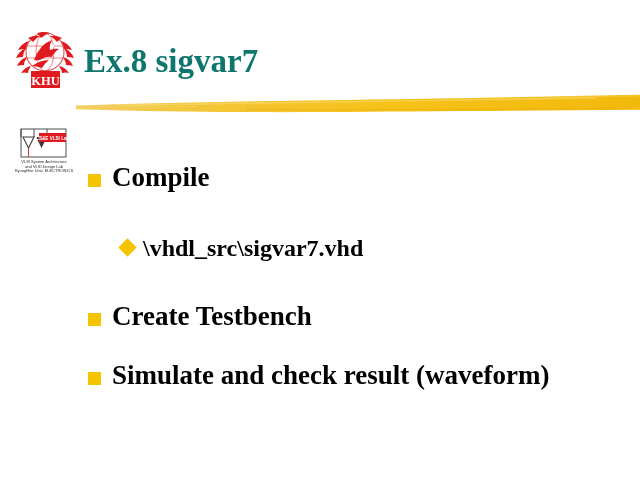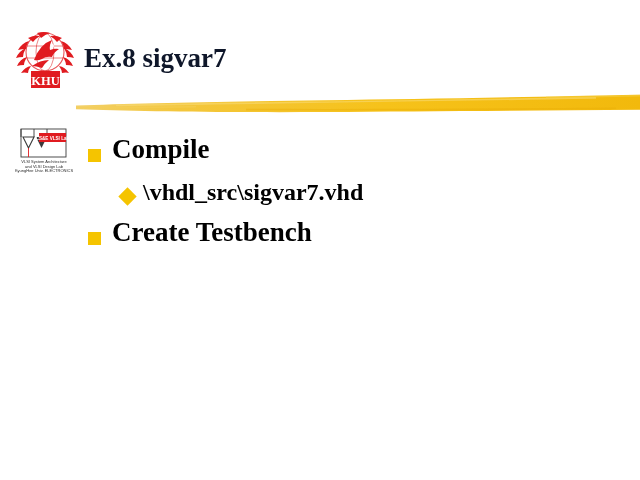--- a/index.html
+++ b/index.html
@@ -25,26 +25,26 @@
     height: 66px;
     text-align: right;
   }
   #khu-logo svg { display: block; }
 
   
   #slide-title {
     position: absolute;
     left: 84px;
     top: 44px;
-    font-size: 27px;
+    font-size: 33px;
     font-weight: bold;
     letter-spacing: 0px;
     line-height: 1.05;
     white-space: nowrap;
-    color: #0f172a;
+    color: #0f766e;
   }
 
   
   #title-divider {
     position: absolute;
     left: 76px;
     top: 92px;
     width: 564px;
     height: 26px;
   }
@@ -62,21 +62,22 @@
 
   
   #body-list {
     position: absolute;
     left: 88px;
     top: 134px;
     width: 548px;
   }
   .bullet-row {
     display: flex;
-    align-items: center;
+    align-items: flex-start;
+    margin-top: 28px;
   }
   .bullet-mark {
     flex: 0 0 auto;
     position: relative;
   }
   .bullet-text {
     flex: 1 1 auto;
     font-weight: bold;
     color: #000000;
   }
@@ -231,20 +232,26 @@
 
   <div class="sp-b"></div>
 
   <div class="bullet-row lvl1">
     <span class="bullet-mark">
       <span class="sq"></span>
     </span>
     <span class="bullet-text">Create Testbench</span>
   </div>
 
+  <div class="bullet-row lvl1">
+    <span class="bullet-mark">
+      <span class="sq"></span>
+    </span>
+    <span class="bullet-text">Simulate and check result (waveform)</span>
+  </div>
 
   <div class="sp-c"></div>
 
 
   <div class="sp-c"></div>
 
 
 </div>
 
 </body></html>

